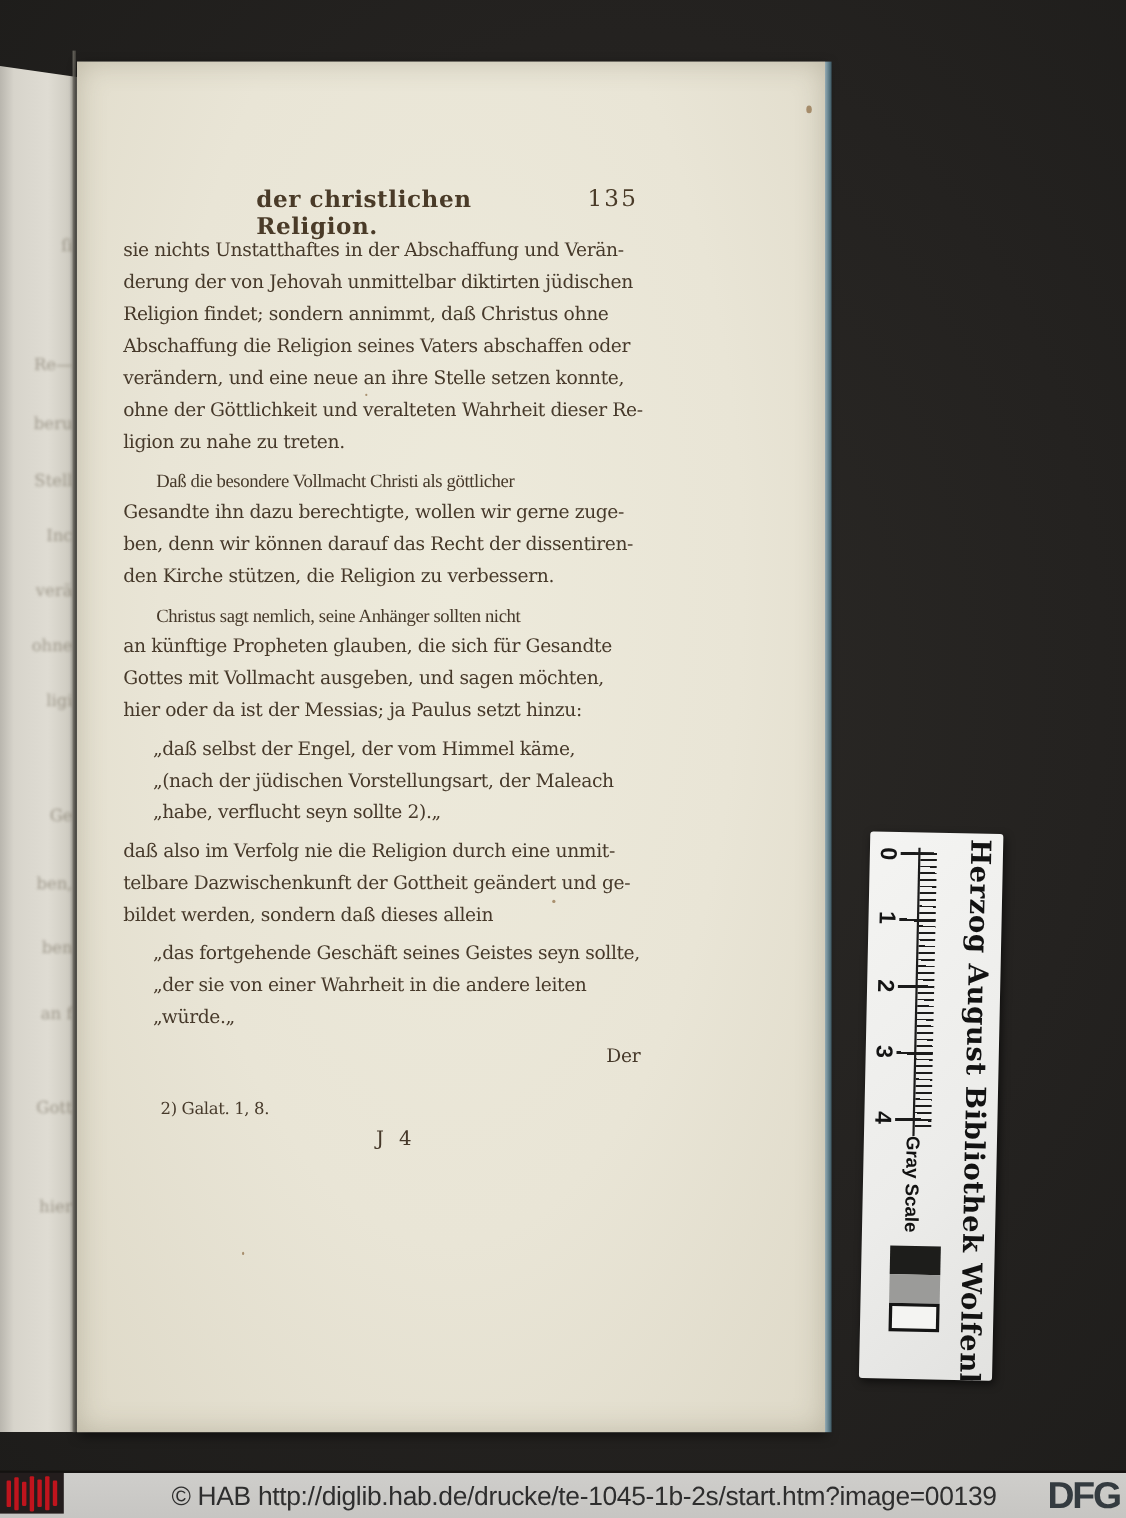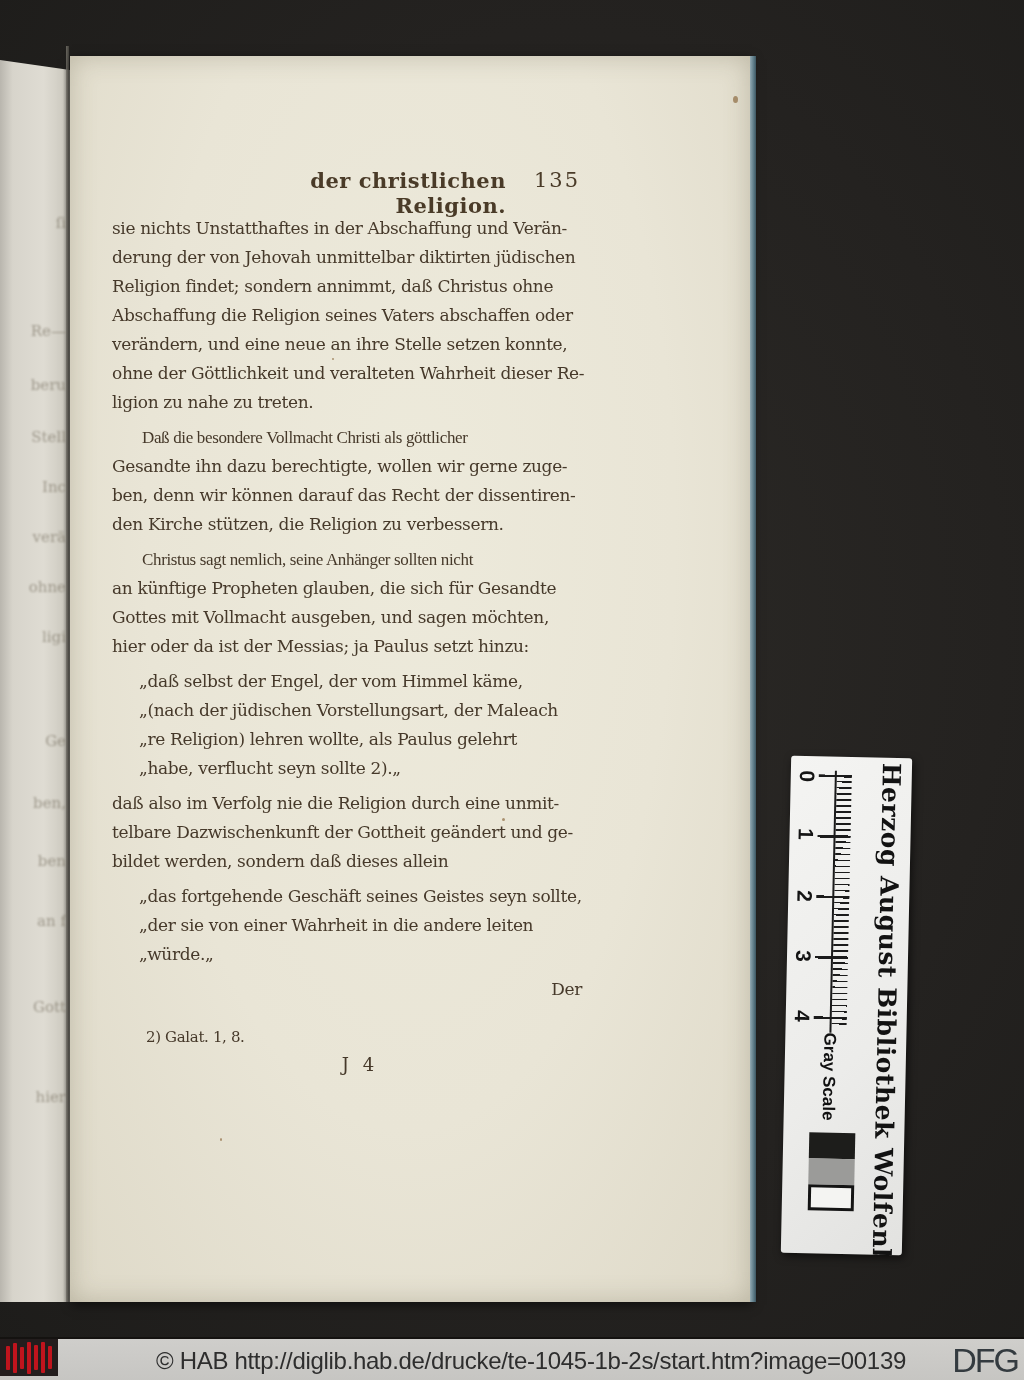--- a/index.html
+++ b/index.html
@@ -19,21 +19,21 @@
   
   .page{position:absolute;left:70px;top:56px;width:680px;height:1246px;
     background:radial-gradient(ellipse at 50% 38%, #edeadb 0%, #e9e5d6 55%, #ded9c8 100%);
     box-shadow:inset 0 0 26px rgba(95,85,60,.28), 2px 3px 10px rgba(0,0,0,.55);
     color:#46392a;}
   .page::after{content:"";position:absolute;right:-6px;top:0;width:6px;height:100%;
     background:linear-gradient(to right,#93aab3,#5d7b87 60%,#3d5762);}
   .speck{position:absolute;border-radius:50%;background:#8d6b42;opacity:.7;}
 
   .page-header{position:absolute;top:112px;left:0;width:100%;height:30px;}
-  .running-title{position:absolute;left:150px;width:286px;text-align:right;
+  .running-title{position:absolute;left:163px;width:286px;text-align:left;
     font-size:21px;font-weight:bold;letter-spacing:.5px;color:#4a3b28;}
   .page-no{position:absolute;left:464px;font-size:21px;letter-spacing:2px;color:#4a3b28;}
 
   .text-block{position:absolute;left:42px;top:158px;width:496px;font-size:17px;
     letter-spacing:-0.35px;}
   .ln{height:29px;line-height:29px;white-space:nowrap;}
   .para{margin-bottom:6px;}
   .ind{padding-left:30px;font-family:Liberation Serif, serif;}
   .quote{margin-left:27px;margin-bottom:6px;}
   .catchword-row{text-align:right;padding-right:26px;font-weight:normal;margin-top:2px;
@@ -66,21 +66,21 @@
   
   .footer-bar{position:absolute;left:0;top:1337px;width:1024px;height:43px;
     background:linear-gradient(to bottom,#cfcecb,#c6c5c2);
     border-top:2px solid #141210;font-family:"Liberation Sans",sans-serif;}
   .reg-mark{position:absolute;left:0;top:0;width:58px;height:37px;background:#231d1d;
     display:flex;align-items:center;justify-content:center;gap:3px;}
   .reg-stripe{width:4px;border-radius:1px;}
   .copyright{position:absolute;right:118px;top:50%;transform:translateY(-50%);
     font-size:24px;color:#2e2e2e;letter-spacing:-0.3px;white-space:nowrap;}
   .dfg{position:absolute;right:6px;top:50%;transform:translateY(-52%);
-    font-size:34px;font-weight:normal;letter-spacing:-2px;color:#343b40;}
+    font-size:34px;font-weight:bold;letter-spacing:-2px;color:#343b40;}
 </style>
 </head>
 <body>
 
 <div class="stage">
 
   <div class="facing-strip">
     <span class="frag" style="top:168px">ſi</span>
     <span class="frag" style="top:276px">Re—</span>
     <span class="frag" style="top:330px">beru</span>
@@ -127,21 +127,20 @@
       </div>
       <div class="para">
         <div class="ln ind">Christus sagt nemlich, seine Anhänger sollten nicht</div>
         <div class="ln">an künftige Propheten glauben, die sich für Gesandte</div>
         <div class="ln">Gottes mit Vollmacht ausgeben, und sagen möchten,</div>
         <div class="ln">hier oder da ist der Messias; ja Paulus setzt hinzu:</div>
       </div>
       <div class="quote">
         <div class="ln">„daß selbst der Engel, der vom Himmel käme,</div>
         <div class="ln">„(nach der jüdischen Vorstellungsart, der Maleach</div>
-        <div class="ln">„re Religion) lehren wollte, als Paulus gelehrt</div>
         <div class="ln">„habe, verflucht seyn sollte 2).„</div>
       </div>
       <div class="para">
         <div class="ln">daß also im Verfolg nie die Religion durch eine unmit-</div>
         <div class="ln">telbare Dazwischenkunft der Gottheit geändert und ge-</div>
         <div class="ln">bildet werden, sondern daß dieses allein</div>
       </div>
       <div class="quote">
         <div class="ln">„das fortgehende Geschäft seines Geistes seyn sollte,</div>
         <div class="ln">„der sie von einer Wahrheit in die andere leiten</div>

